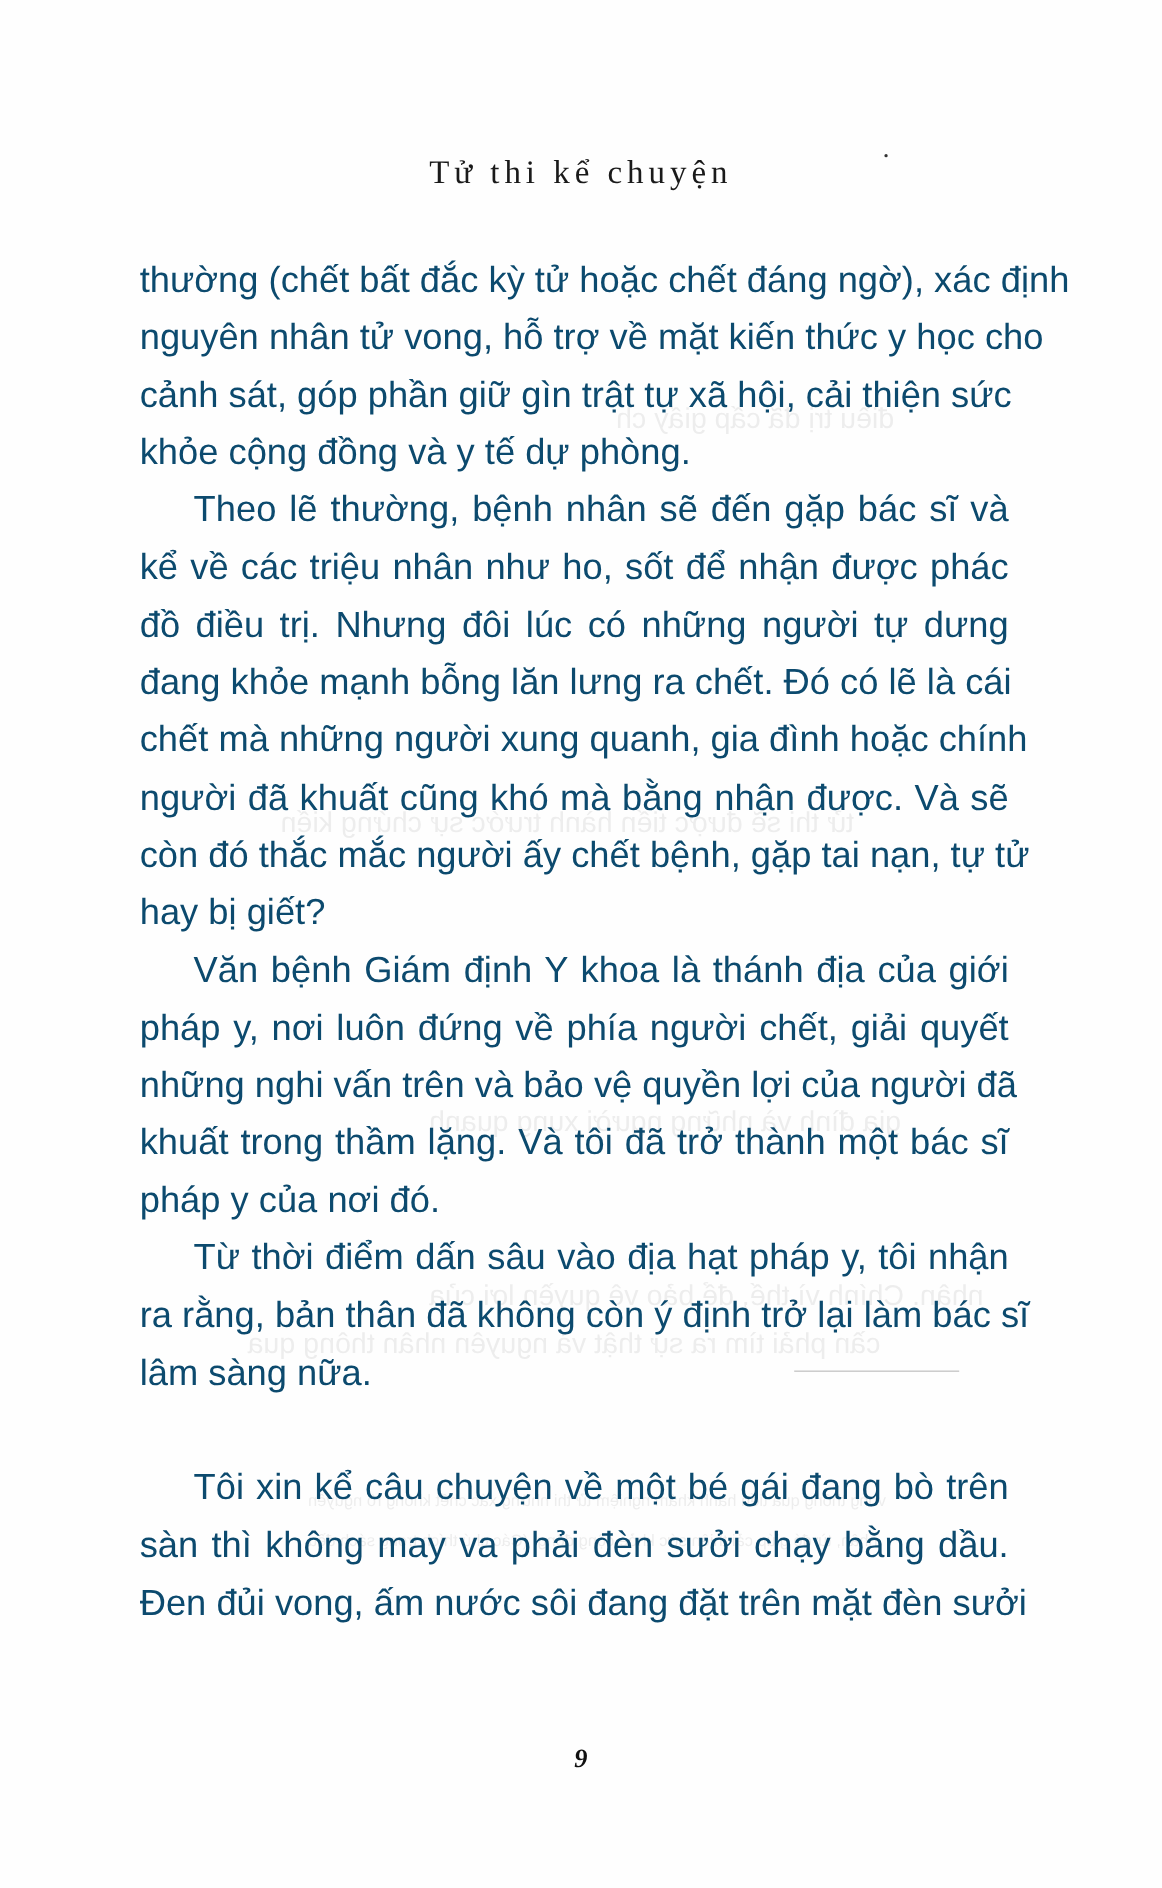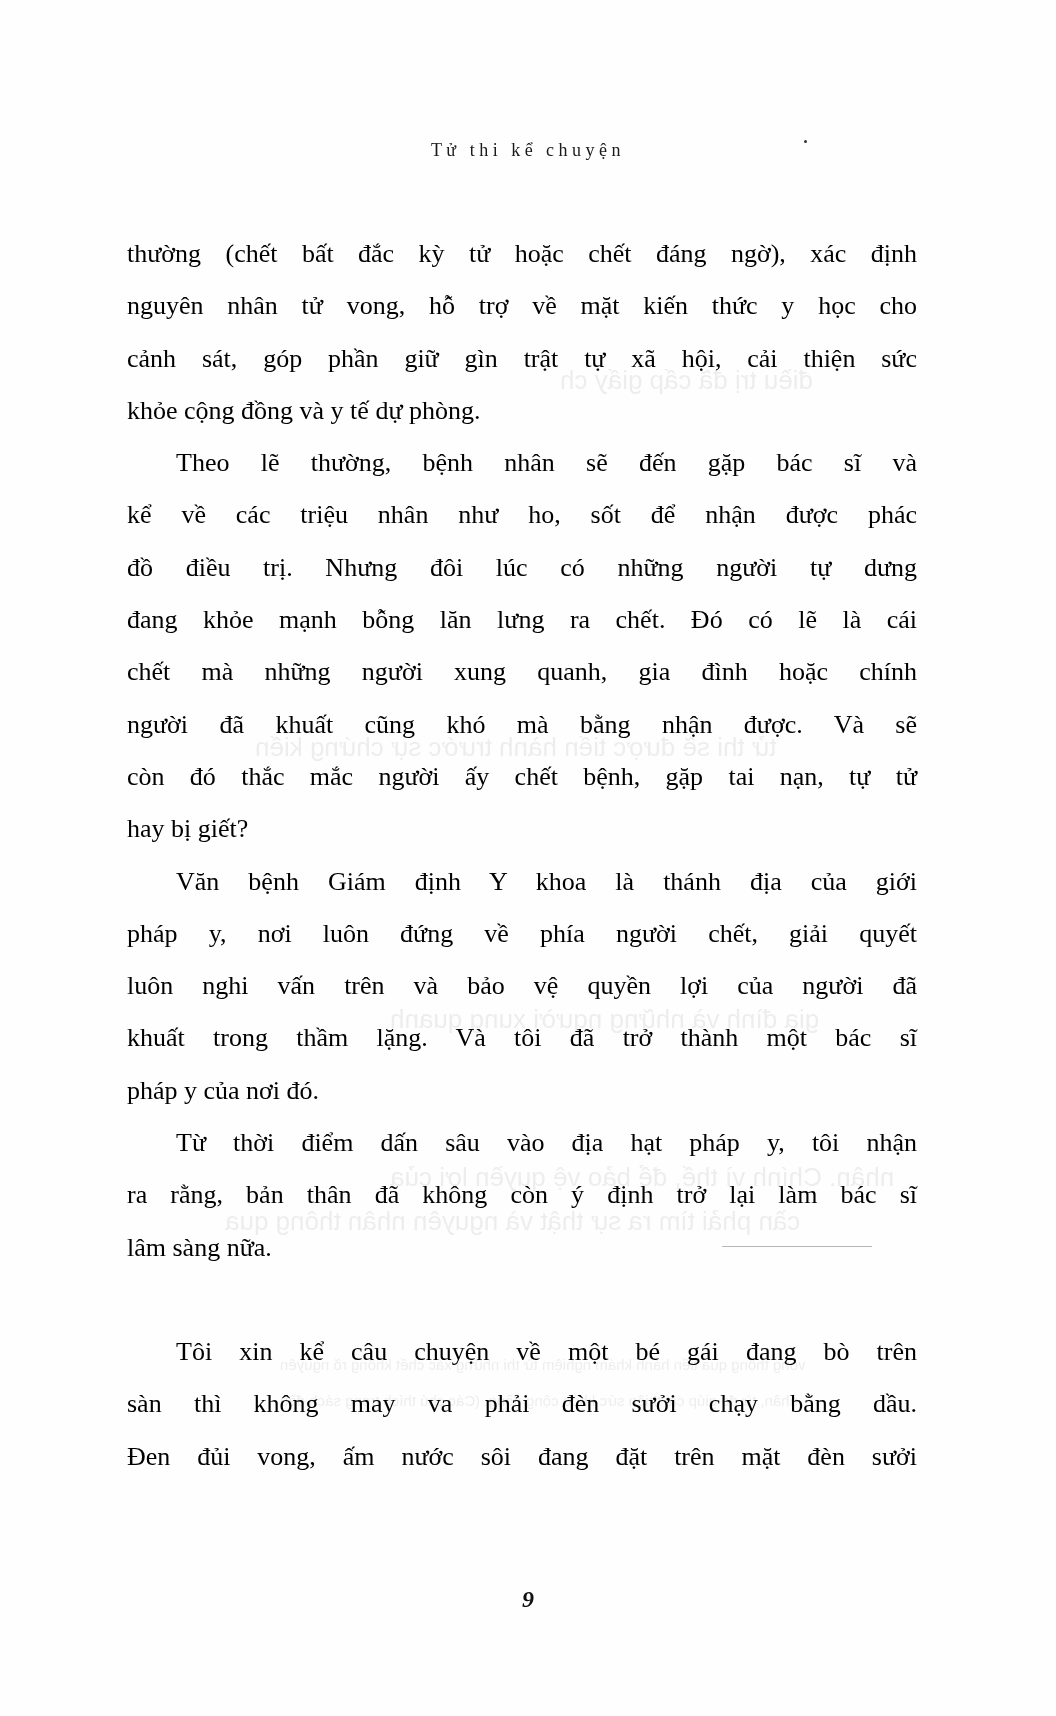--- a/index.html
+++ b/index.html
@@ -21,42 +21,42 @@
       width: 1056px; height: 1716px;
       background: #fefefe;
     }
     .running-header {
       position: absolute;
       top: 140px;
       left: 0;
       width: 1056px;
       text-align: center;
       font-family: "Liberation Serif", "DejaVu Serif", serif;
-      font-size: 18px;
+      font-size: 30px;
       letter-spacing: 4.5px;
       color: #1a1a1a;
     }
     .speck {
       position: absolute;
       left: 804px;
       top: 140px;
       width: 3px;
       height: 3px;
       background: #333;
       border-radius: 50%;
     }
     .body-text {
       position: absolute;
       left: 127px;
       top: 228px;
       width: 790px;
-      font-family: Liberation Serif, serif;
-      font-size: 26px;
+      font-family: Liberation Sans, sans-serif;
+      font-size: 33px;
       line-height: 52.3px;
-      color: #000000;
+      color: #0c4a6e;
     }
     .line {
       display: block;
       white-space: nowrap;
       text-align: justify;
       text-align-last: justify;
       height: 52.3px;
     }
     .line.last {
       text-align-last: left;
@@ -129,21 +129,21 @@
       <span class="line">đang khỏe mạnh bỗng lăn lưng ra chết. Đó có lẽ là cái</span>
       <span class="line">chết mà những người xung quanh, gia đình hoặc chính</span>
       <span class="line">người đã khuất cũng khó mà bằng nhận được. Và sẽ</span>
       <span class="line">còn đó thắc mắc người ấy chết bệnh, gặp tai nạn, tự tử</span>
       <span class="line last">hay bị giết?</span>
     </div>
 
     <div>
       <span class="line indent">Văn bệnh Giám định Y khoa là thánh địa của giới</span>
       <span class="line">pháp y, nơi luôn đứng về phía người chết, giải quyết</span>
-      <span class="line">luôn nghi vấn trên và bảo vệ quyền lợi của người đã</span>
+      <span class="line">những nghi vấn trên và bảo vệ quyền lợi của người đã</span>
       <span class="line">khuất trong thầm lặng. Và tôi đã trở thành một bác sĩ</span>
       <span class="line last">pháp y của nơi đó.</span>
     </div>
 
     <div>
       <span class="line indent">Từ thời điểm dấn sâu vào địa hạt pháp y, tôi nhận</span>
       <span class="line">ra rằng, bản thân đã không còn ý định trở lại làm bác sĩ</span>
       <span class="line last">lâm sàng nữa.</span>
     </div>
     <span class="gap"></span>

